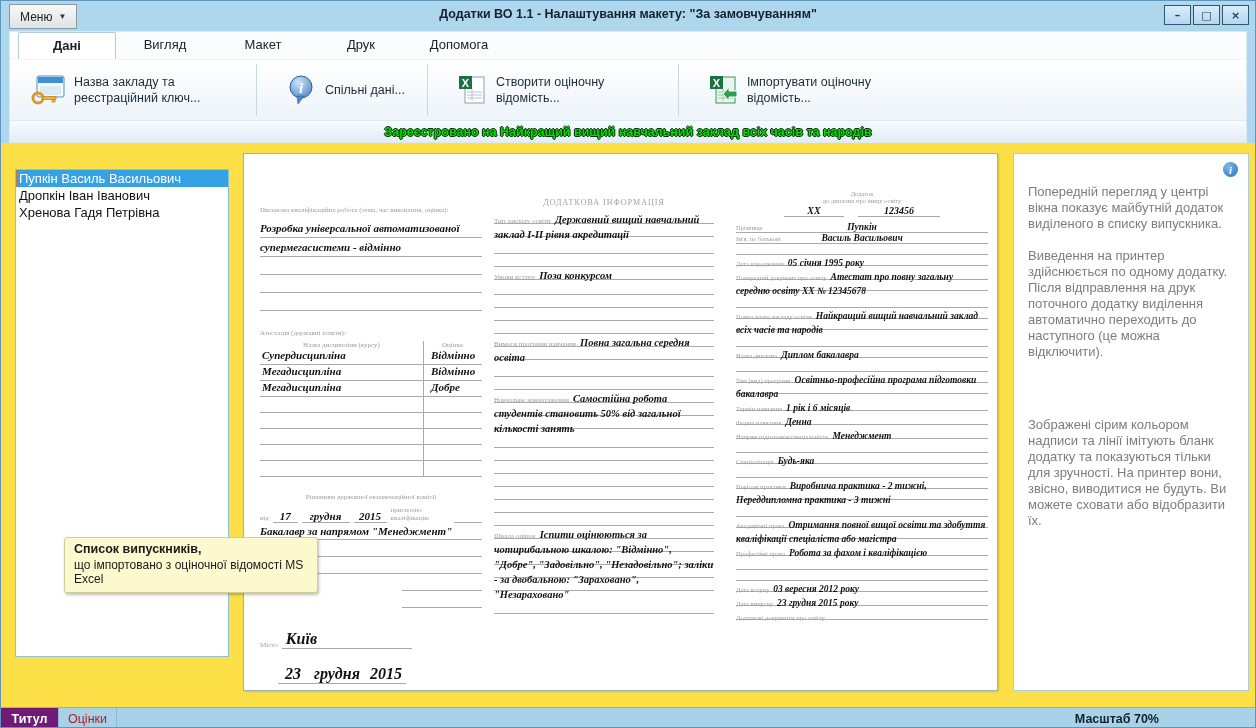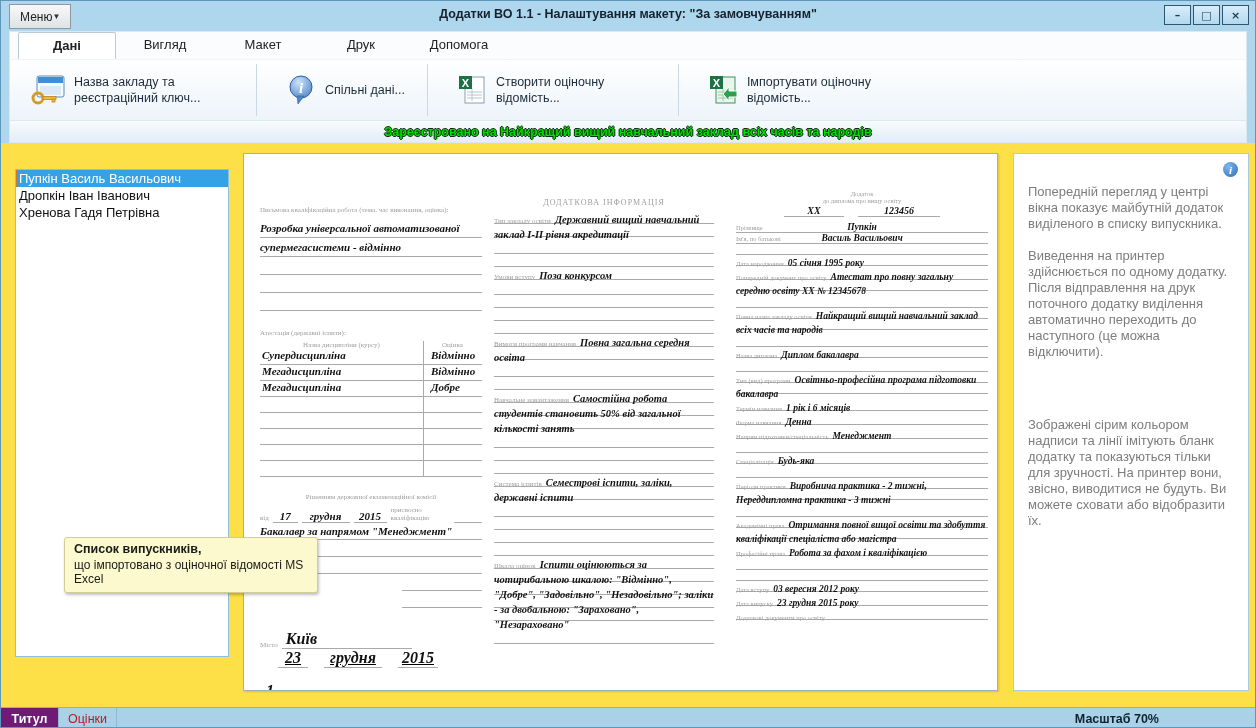--- a/index.html
+++ b/index.html
@@ -3,21 +3,21 @@
 <meta charset="utf-8">
 <style>
   html,body{margin:0;padding:0;background:#7fb2cf;}
   *{box-sizing:border-box;}
   .window{position:relative;width:1256px;height:728px;background:#aed6ec;border:1px solid #5f97ba;
           font-family:"Liberation Sans",sans-serif;overflow:hidden;}
   
   .titlebar{position:relative;height:30px;}
   .menu-btn{position:absolute;left:8px;top:3px;height:25px;padding:0 10px;
             background:linear-gradient(#f8f8f8,#dfe3e6);border:1px solid #8a9aa5;
-            font:12px "Liberation Sans",sans-serif;color:#222;display:flex;align-items:center;cursor:default;}
+            font:12px "Liberation Sans",sans-serif;color:#222;display:flex;align-items:center;gap:6px;cursor:default;}
   .menu-btn .arrow{font-size:8px;color:#333;}
   .win-title{position:absolute;left:0;right:0;top:6px;text-align:center;
              font-size:12.5px;font-weight:bold;color:#15222e;}
   .win-controls{position:absolute;right:6px;top:4px;display:flex;}
   .wc{width:27px;height:20px;margin-left:2px;background:linear-gradient(#d9edf9,#b4d8ee);
       border:1px solid #2f566f;font:bold 11px "DejaVu Sans",sans-serif;color:#1d3b50;
       display:flex;align-items:center;justify-content:center;cursor:default;padding:0;}
   
   .tabbar{display:flex;align-items:stretch;height:28px;margin:0 8px;background:#fafcfe;
           border:1px solid #dde9f1;border-bottom:none;}
@@ -78,21 +78,21 @@
   .subj-head .hg{flex:1;text-align:center;}
   .subj-row{display:flex;height:16px;border-bottom:1px solid #aaa;font-size:11px;}
   .subj-row .n{width:163px;padding-left:2px;}
   .subj-row .g{flex:1;padding-left:8px;}
   .dec-lbl{margin-top:8px;}
   .dateline{margin-top:3px;display:flex;align-items:flex-end;gap:4px;font-size:11px;}
   .dateline .doc-lbl{padding-bottom:1px;}
   .qline{margin-top:2px;border-bottom:1px solid #aaa;font-size:11px;min-height:15px;}
   .sig{width:80px;height:13px;border-bottom:1px solid #aaa;margin-left:auto;margin-top:4px;}
   .cityline{margin-top:22px;display:flex;align-items:flex-end;gap:4px;}
-  .issueline{margin-top:0;padding-left:18px;display:flex;gap:16px;text-decoration:underline;}
+  .issueline{margin-top:16px;padding-left:18px;display:flex;gap:0;}
   .regline{margin-top:14px;display:flex;align-items:flex-end;gap:6px;}
   
   .c2-head{letter-spacing:1px;font-size:8px;margin-bottom:4px;}
   .fld{margin-bottom:0;}
   .c3-head{margin-bottom:5px;}
   .series{display:flex;justify-content:center;gap:14px;margin-top:1px;font-size:10px;}
   
   .helppanel{position:absolute;left:1012px;top:10px;width:236px;height:538px;background:#fff;
              border:1px solid #a8cde3;padding:30px 12px 10px 14px;color:#7d7d7d;
              font-size:13px;line-height:16px;overflow:hidden;}
@@ -306,21 +306,20 @@
             </div>
             <div class="fld">
               <div class="ruled" style="--lh: 13px;"><span class="doc-lbl">Вимоги програми навчання</span> <span class="doc-val">Повна загальна середня освіта</span></div>
               <div class="ruled blank" style="--lh: 13px; height: 26px;"></div>
             </div>
             <div class="fld">
               <div class="ruled" style="--lh: 13px;"><span class="doc-lbl">Навчальне навантаження</span> <span class="doc-val">Самостійна робота студентів становить 50% від загальної кількості занять</span></div>
               <div class="ruled blank" style="--lh: 13px; height: 39px;"></div>
             </div>
             <div class="fld">
-              <div class="ruled" style="--lh: 13px;"><span class="doc-lbl">Система іспитів</span> <span class="doc-val">Семестрові іспити, заліки, державні іспити</span></div>
               <div class="ruled blank" style="--lh: 13px; height: 52px;"></div>
             </div>
             <div class="fld">
               <div class="ruled" style="--lh: 13px;"><span class="doc-lbl">Шкала оцінок</span> <span class="doc-val">Іспити оцінюються за чотирибальною шкалою: "Відмінно", "Добре", "Задовільно", "Незадовільно"; заліки - за двобальною: "Зараховано", "Незараховано"</span></div>
               <div class="ruled blank" style="--lh: 13px; height: 13px;"></div>
             </div>
           </div>
       </div>
 
       <div class="col col3">

